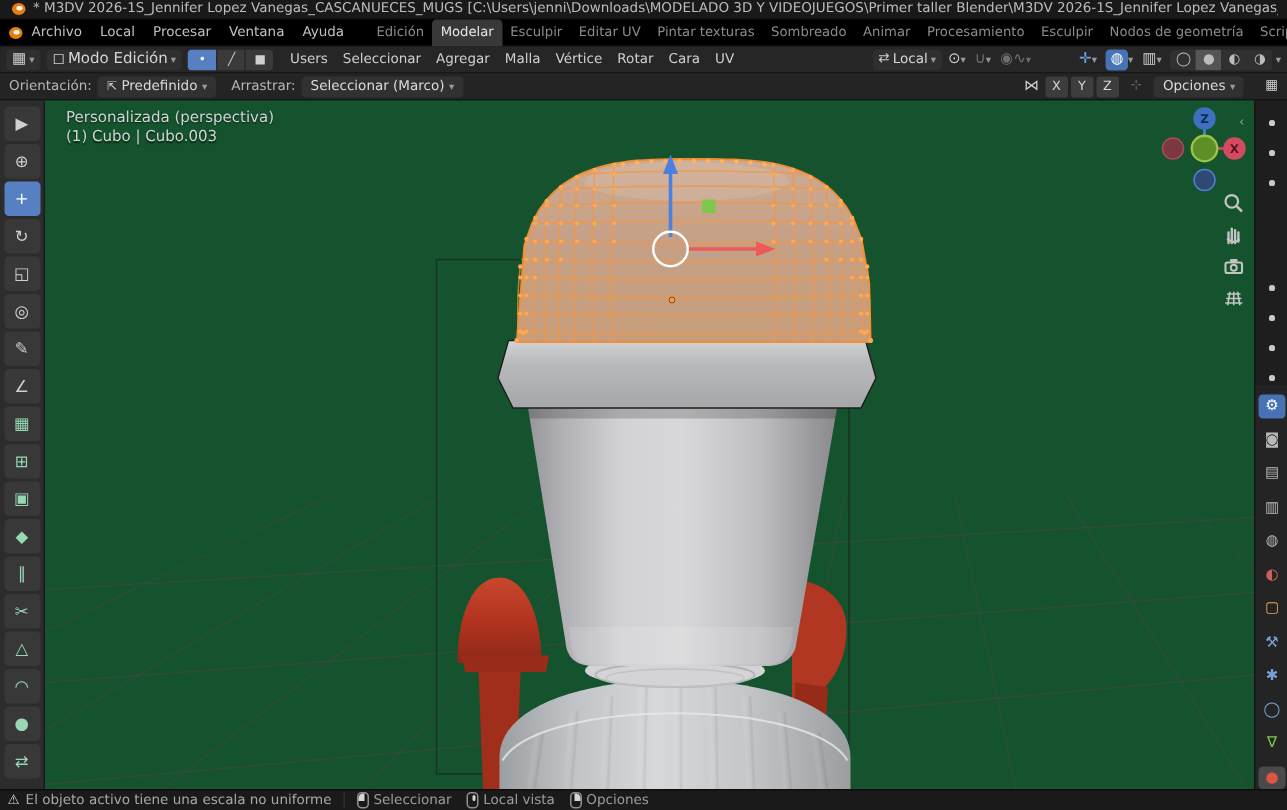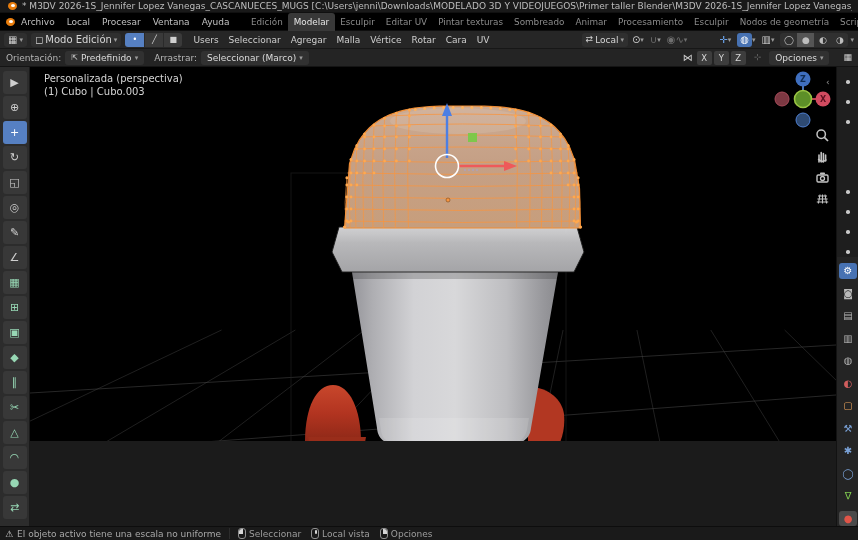--- a/index.html
+++ b/index.html
@@ -45,21 +45,21 @@
   .dd{display:flex;align-items:center;gap:3px;background:#313131;border-radius:3px;height:14px;padding:0 6px;margin-right:10px;color:#dcdcdc;font-size:9px}
   .axisbtn{width:15px;height:14px;background:#3d3d3d;border-radius:2px;margin-right:2px;display:flex;align-items:center;justify-content:center;font-size:8.5px;color:#d8d8d8}
 
   
   #main{position:absolute;left:0;top:67px;width:858px;height:459px}
   #toolbar{position:absolute;left:0;top:0;width:30px;height:459px;background:#2c2c2c;border-right:1px solid #1a1a1a;display:flex;flex-direction:column;align-items:center;padding-top:4px;gap:2px}
   .tool{width:24px;height:23px;border-radius:3px;background:#383838;display:flex;align-items:center;justify-content:center;font-size:11px;color:#cfcfcf}
   .tool.active{background:#5680c2;color:#fff}
   .tool.mesh{color:#97d7b4}
 
-  #viewport{position:absolute;left:30px;top:0;width:806px;height:374px;background:#000000;overflow:hidden}
+  #viewport{position:absolute;left:30px;top:0;width:806px;height:459px;background:#14532d;overflow:hidden}
   #scene{position:absolute;left:0;top:0}
   #vp-text{position:absolute;left:14px;top:5px;line-height:13px;color:#d4d4d4;font-size:10px;text-shadow:0 1px 1px rgba(0,0,0,.6)}
   #vp-text .l2{color:#cscsc}
   #nav-gizmo{position:absolute;left:741px;top:0;width:64px;height:64px}
   #nav-buttons{position:absolute;left:781px;top:58px;width:24px;display:flex;flex-direction:column;gap:1px}
   .navbtn{width:22px;height:20px;display:flex;align-items:center;justify-content:center}
   #sidebar-toggle{position:absolute;left:796px;top:10px;color:#9a9a9a;font-size:9px}
 
   #rightstrip{position:absolute;left:836px;top:0;width:22px;height:459px;background:#1e1e1e;border-left:1px solid #121212}
   #outliner-dots{position:absolute;left:0;top:0;width:22px;height:190px}

